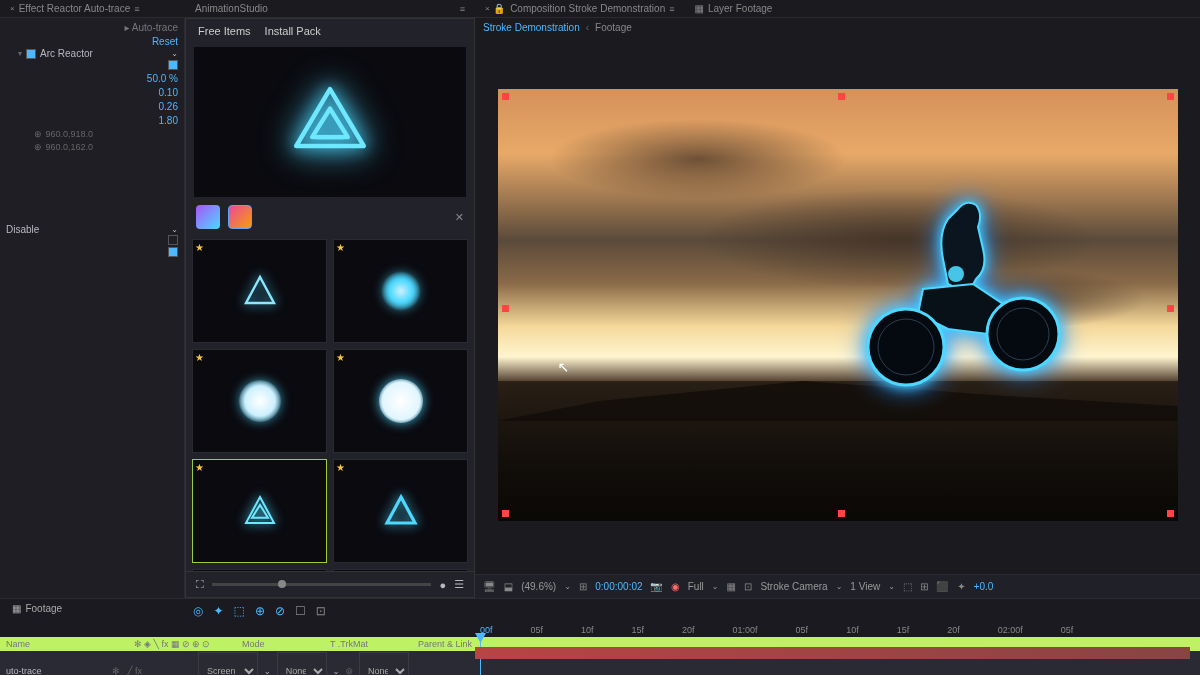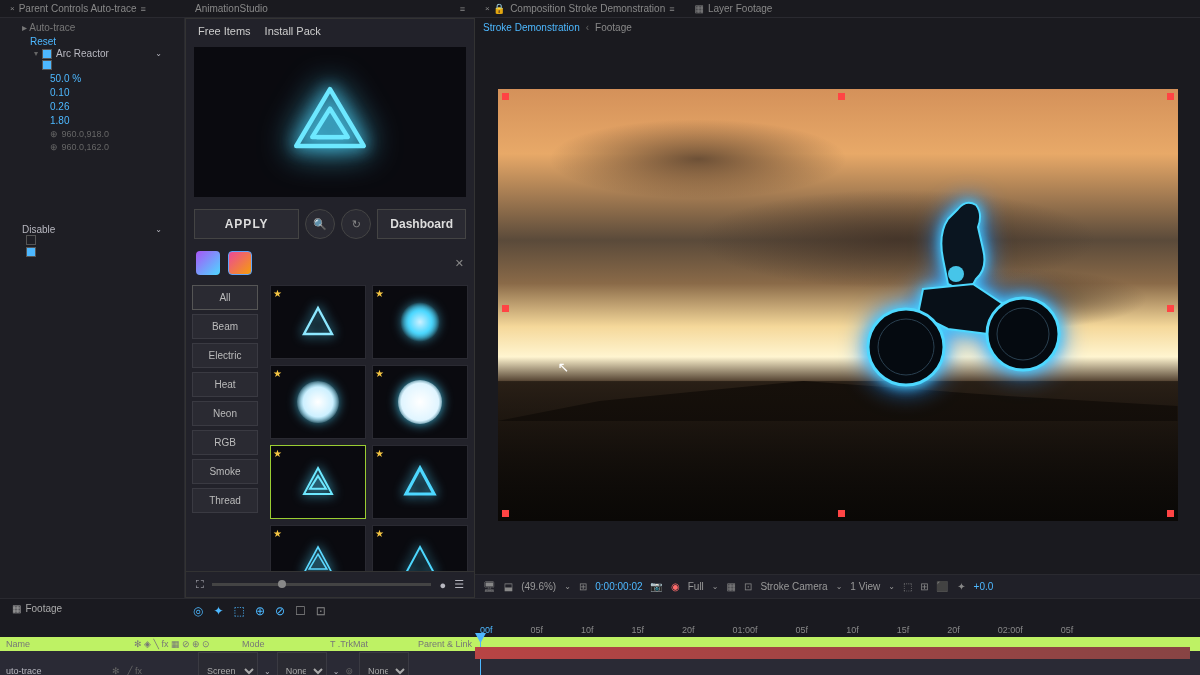--- a/index.html
+++ b/index.html
@@ -6,21 +6,21 @@
 body { background: #1a1a1f; color: #b8b8c0; font-size: 11px; width: 1200px; height: 675px; overflow: hidden; position: relative; }
 
 
 .top-tabs { display: flex; height: 18px; background: #1a1a1f; border-bottom: 1px solid #2a2a30; }
 .top-tab { padding: 2px 10px; font-size: 10px; color: #888; display: flex; align-items: center; gap: 4px; }
 
 
 .main-layout { display: flex; height: 580px; }
 
 
-.effect-panel { width: 185px; background: #1e1e24; border-right: 1px solid #2a2a30; padding: 2px 22px; }
+.effect-panel { width: 185px; background: #1e1e24; border-right: 1px solid #2a2a30; padding: 2px 6px; text-align: right; }
 .effect-header { font-size: 10px; color: #777; padding: 2px 0; }
 .reset-link { color: #4db8ff; font-size: 10px; cursor: pointer; margin-left: 8px; }
 .effect-item { display: flex; align-items: center; gap: 4px; padding: 1px 0 1px 12px; font-size: 10px; }
 .effect-item .tri { font-size: 8px; color: #666; }
 .effect-value { color: #4db8ff; padding-left: 28px; font-size: 10px; line-height: 14px; }
 .effect-anchor { color: #666; padding-left: 28px; font-size: 9px; line-height: 13px; display: flex; align-items: center; gap: 4px; }
 .disable-row { margin-top: 70px; display: flex; align-items: center; gap: 6px; font-size: 10px; }
 .checkbox { width: 10px; height: 10px; border: 1px solid #555; display: inline-block; }
 .checkbox.checked { background: #4db8ff; }
 
@@ -106,21 +106,21 @@
 .layer-row.active { background: #2a2a35; }
 .dropdown-sm { background: #2a2a32; border: 1px solid #3a3a42; color: #aaa; font-size: 9px; padding: 12px 4px; }
 .timeline-bar { position: absolute; left: 475px; right: 10px; height: 12px; background: linear-gradient(90deg, #b84444, #884444); bottom: 14px; }
 </style>
 </head>
 <body>
 
 <div class="top-tabs">
   <div class="top-tab" style="width:185px;">
     <span style="font-size:8px">×</span>
-    <span>Parent Controls Auto-trace</span>
+    <span>Effect Reactor Auto-trace</span>
     <span style="font-size:9px">≡</span>
   </div>
   <div class="top-tab" style="width:290px;">
     <span>AnimationStudio</span>
     <span style="font-size:9px;margin-left:auto">≡</span>
   </div>
   <div style="flex:1;display:flex">
     <div class="top-tab">
       <span style="font-size:8px">×</span>
       <span>🔒</span>
@@ -173,42 +173,26 @@
       <span>Install Pack</span>
     </div>
     <div class="preview-box">
       <div class="neon-triangle">
         <svg viewBox="0 0 100 90" width="90" height="80">
           <path d="M50 8 L88 72 L12 72 Z M50 30 L70 62 L30 62 Z" fill="none" stroke="#6de8ff" stroke-width="5" stroke-linejoin="round"></path>
           <path d="M35 62 L65 62" stroke="#6de8ff" stroke-width="5"></path>
         </svg>
       </div>
     </div>
-    <div class="apply-row">
-      <button class="apply-btn">APPLY</button>
-      <div class="icon-btn">🔍</div>
-      <div class="icon-btn">↻</div>
-      <button class="dashboard-btn">Dashboard</button>
-    </div>
     <div class="pack-icons">
       <div class="pack-icon p1"></div>
       <div class="pack-icon p2"></div>
       <span class="settings-icon">✕</span>
     </div>
     <div class="browser-area">
-      <div class="category-list">
-        <button class="category-btn active">All</button>
-        <button class="category-btn">Beam</button>
-        <button class="category-btn">Electric</button>
-        <button class="category-btn">Heat</button>
-        <button class="category-btn">Neon</button>
-        <button class="category-btn">RGB</button>
-        <button class="category-btn">Smoke</button>
-        <button class="category-btn">Thread</button>
-      </div>
       <div class="preset-grid">
         <div class="preset-item">
             <span class="preset-star">★</span>
             <svg class="preset-glow" width="40" height="36" viewBox="0 0 100 90">
               <path d="M50 10 L85 75 L15 75 Z" fill="none" stroke="#8de8ff" stroke-width="6"></path>
             </svg>
           </div>
         <div class="preset-item">
             <span class="preset-star">★</span>
             <div class="preset-glow" style="width:40px;height:40px;background:radial-gradient(circle,#cdf0ff 0%,#4dd8ff 40%,transparent 70%);border-radius:50%"></div>

